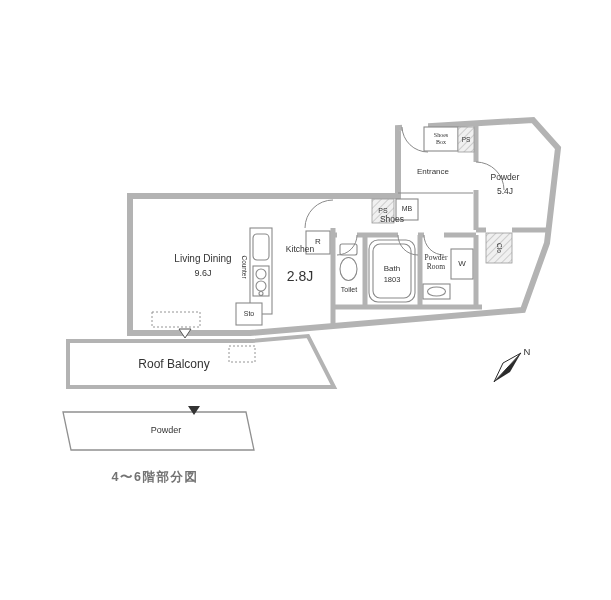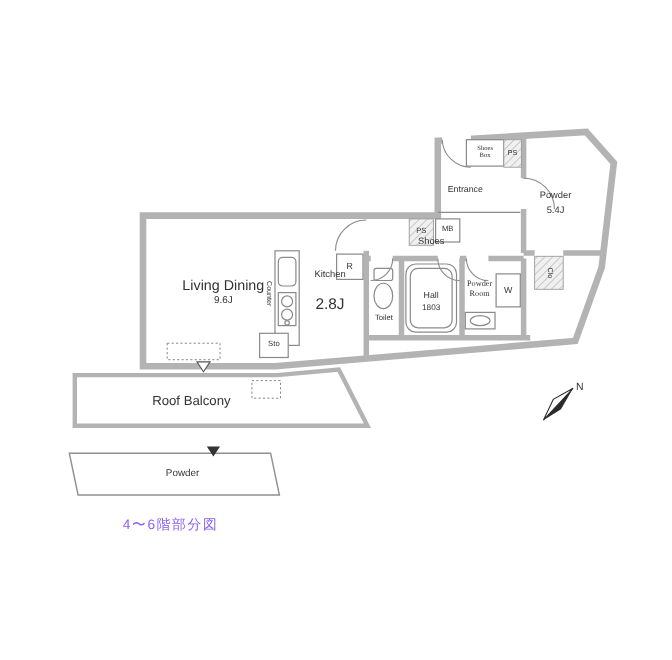--- a/index.html
+++ b/index.html
@@ -5,21 +5,21 @@
   * { margin:0; padding:0; box-sizing:border-box; }
   html,body { background:#ffffff; font-family:"Liberation Sans", sans-serif; }
   .stage { position:relative; width:611px; height:600px; background:#fff; overflow:hidden; }
   .stage svg { position:absolute; left:0; top:0; }
   .lbl {
     position:absolute; transform:translate(-50%,-50%);
     color:#333; white-space:nowrap; text-align:center; line-height:1.18;
   }
   .wrap { white-space:normal;font-family:Liberation Serif, serif; }
   .v { writing-mode:vertical-rl; text-orientation:mixed; white-space:nowrap; }
-  .caption { letter-spacing:1.5px; color:#8b5cf6; }
+  .caption { letter-spacing:1.5px; color:#737373;font-weight:bold; }
 </style>
 </head>
 <body>
 
 <div class="stage">
 
   <svg width="611" height="600" viewBox="0 0 611 600">
     <defs>
       <pattern id="hatch" width="5" height="5" patternUnits="userSpaceOnUse" patternTransform="rotate(45)">
         <rect width="5" height="5" fill="#f0f0f0"></rect>
@@ -89,39 +89,39 @@
 
     <polygon points="179,329 191,329 185,338" fill="#ffffff" stroke="#555" stroke-width="1"></polygon>
     <polygon points="188,406 200,406 194,415" fill="#333"></polygon>
 
     <g>
       <polygon points="521,353 510,372 494,382" fill="#2b2b2b"></polygon>
       <polygon points="521,353 503,363 494,382" fill="#ffffff" stroke="#2b2b2b" stroke-width="1"></polygon>
     </g>
   </svg>
 
-  <div class="lbl" style="left:203px;top:259px;font-size:13px">Living Dining</div>
+  <div class="lbl" style="left:203px;top:259px;font-size:10px">Living Dining</div>
   <div class="lbl" style="left:203px;top:273px;font-size:9px">9.6J</div>
 
   <div class="lbl" style="left:300px;top:249px;font-size:8.5px">Kitchen</div>
   <div class="lbl" style="left:300px;top:276px;font-size:14px">2.8J</div>
 
   <div class="lbl" style="left:505px;top:177px;font-size:8.5px">Powder</div>
   <div class="lbl" style="left:505px;top:191px;font-size:8.5px">5.4J</div>
 
-  <div class="lbl" style="left:392px;top:269px;font-size:8px">Hall</div>
+  <div class="lbl" style="left:392px;top:269px;font-size:8px">Bath</div>
   <div class="lbl" style="left:392px;top:280px;font-size:7.5px">1803</div>
 
   <div class="lbl wrap" style="left:436px;top:263px;font-size:7.5px;width:38px">Powder Room</div>
 
   <div class="lbl" style="left:349px;top:290px;font-size:7px">Toilet</div>
 
   <div class="lbl" style="left:392px;top:219px;font-size:8.5px">Shoes</div>
 
-  <div class="lbl" style="left:423px;top:172px;font-size:8px">Entrance</div>
+  <div class="lbl" style="left:433px;top:172px;font-size:8px">Entrance</div>
 
   <div class="lbl wrap" style="left:441px;top:139px;font-size:6px;width:24px">Shoes Box</div>
 
   <div class="lbl" style="left:466px;top:140px;font-size:6.5px">PS</div>
   <div class="lbl" style="left:383px;top:211px;font-size:7px">PS</div>
   <div class="lbl" style="left:407px;top:209px;font-size:7px">MB</div>
 
   <div class="lbl" style="left:318px;top:242px;font-size:8px">R</div>
   <div class="lbl" style="left:462px;top:264px;font-size:8px">W</div>
   <div class="lbl" style="left:249px;top:314px;font-size:7px">Sto</div>

